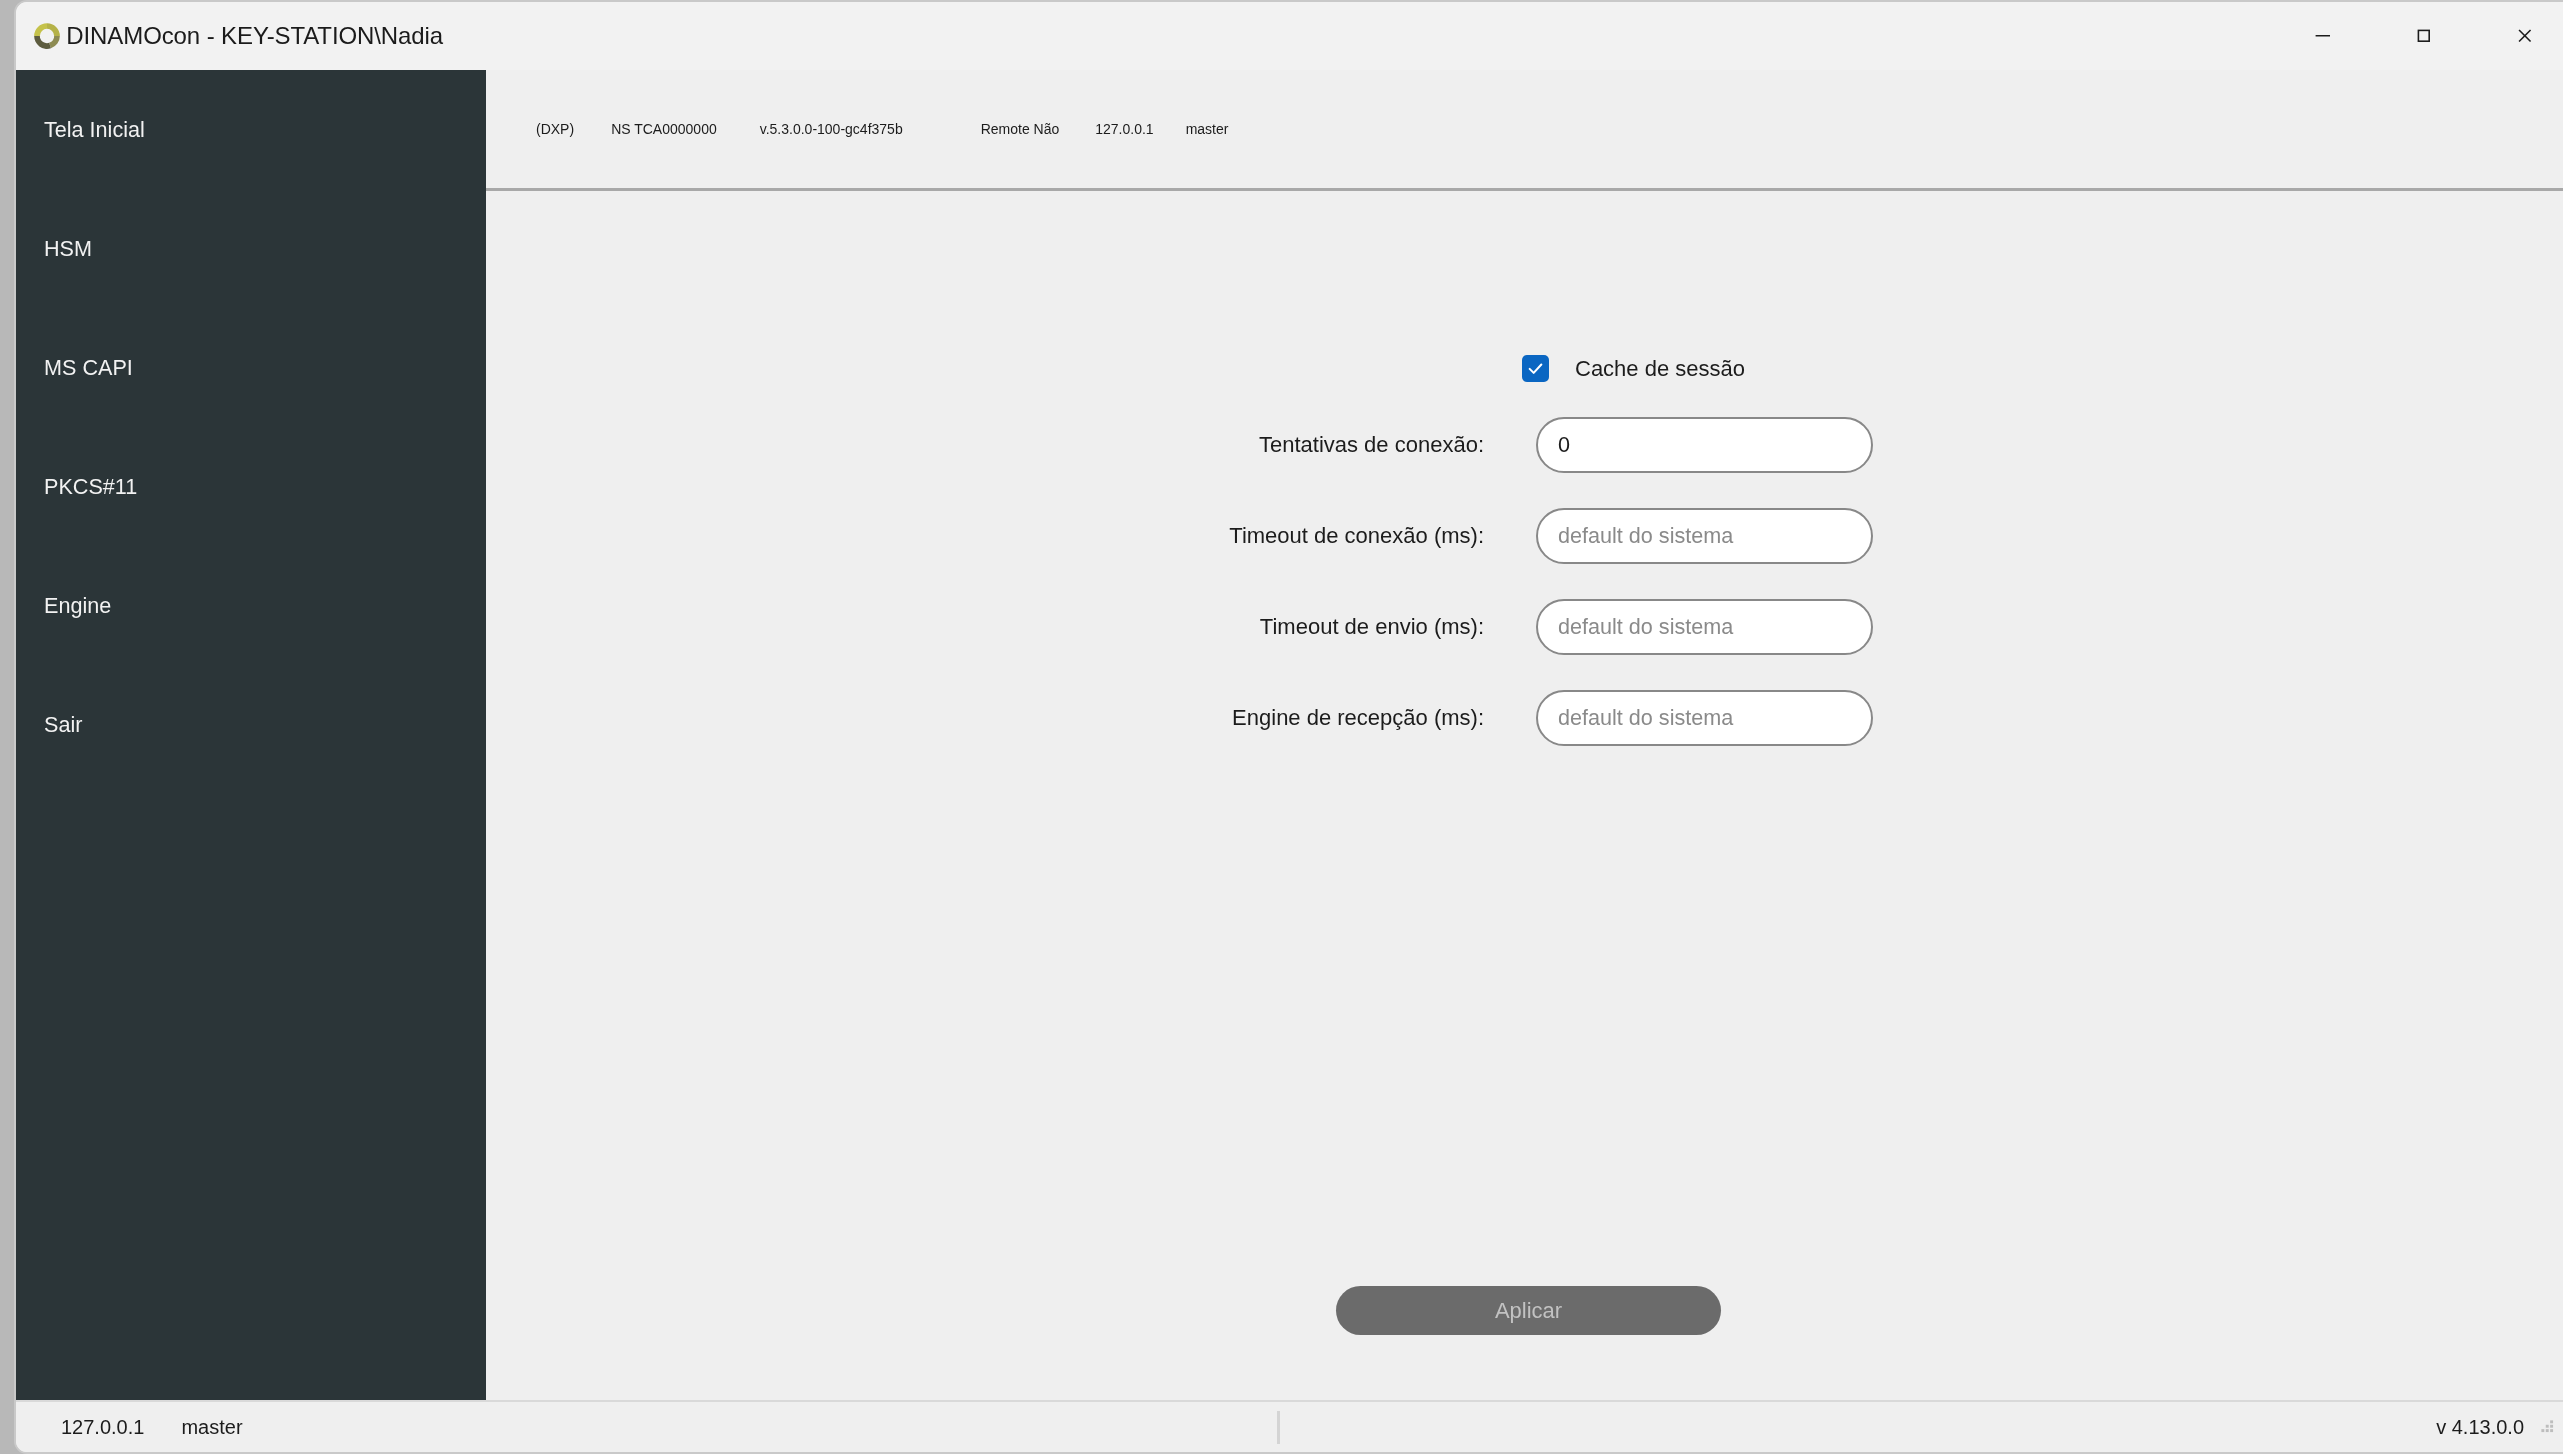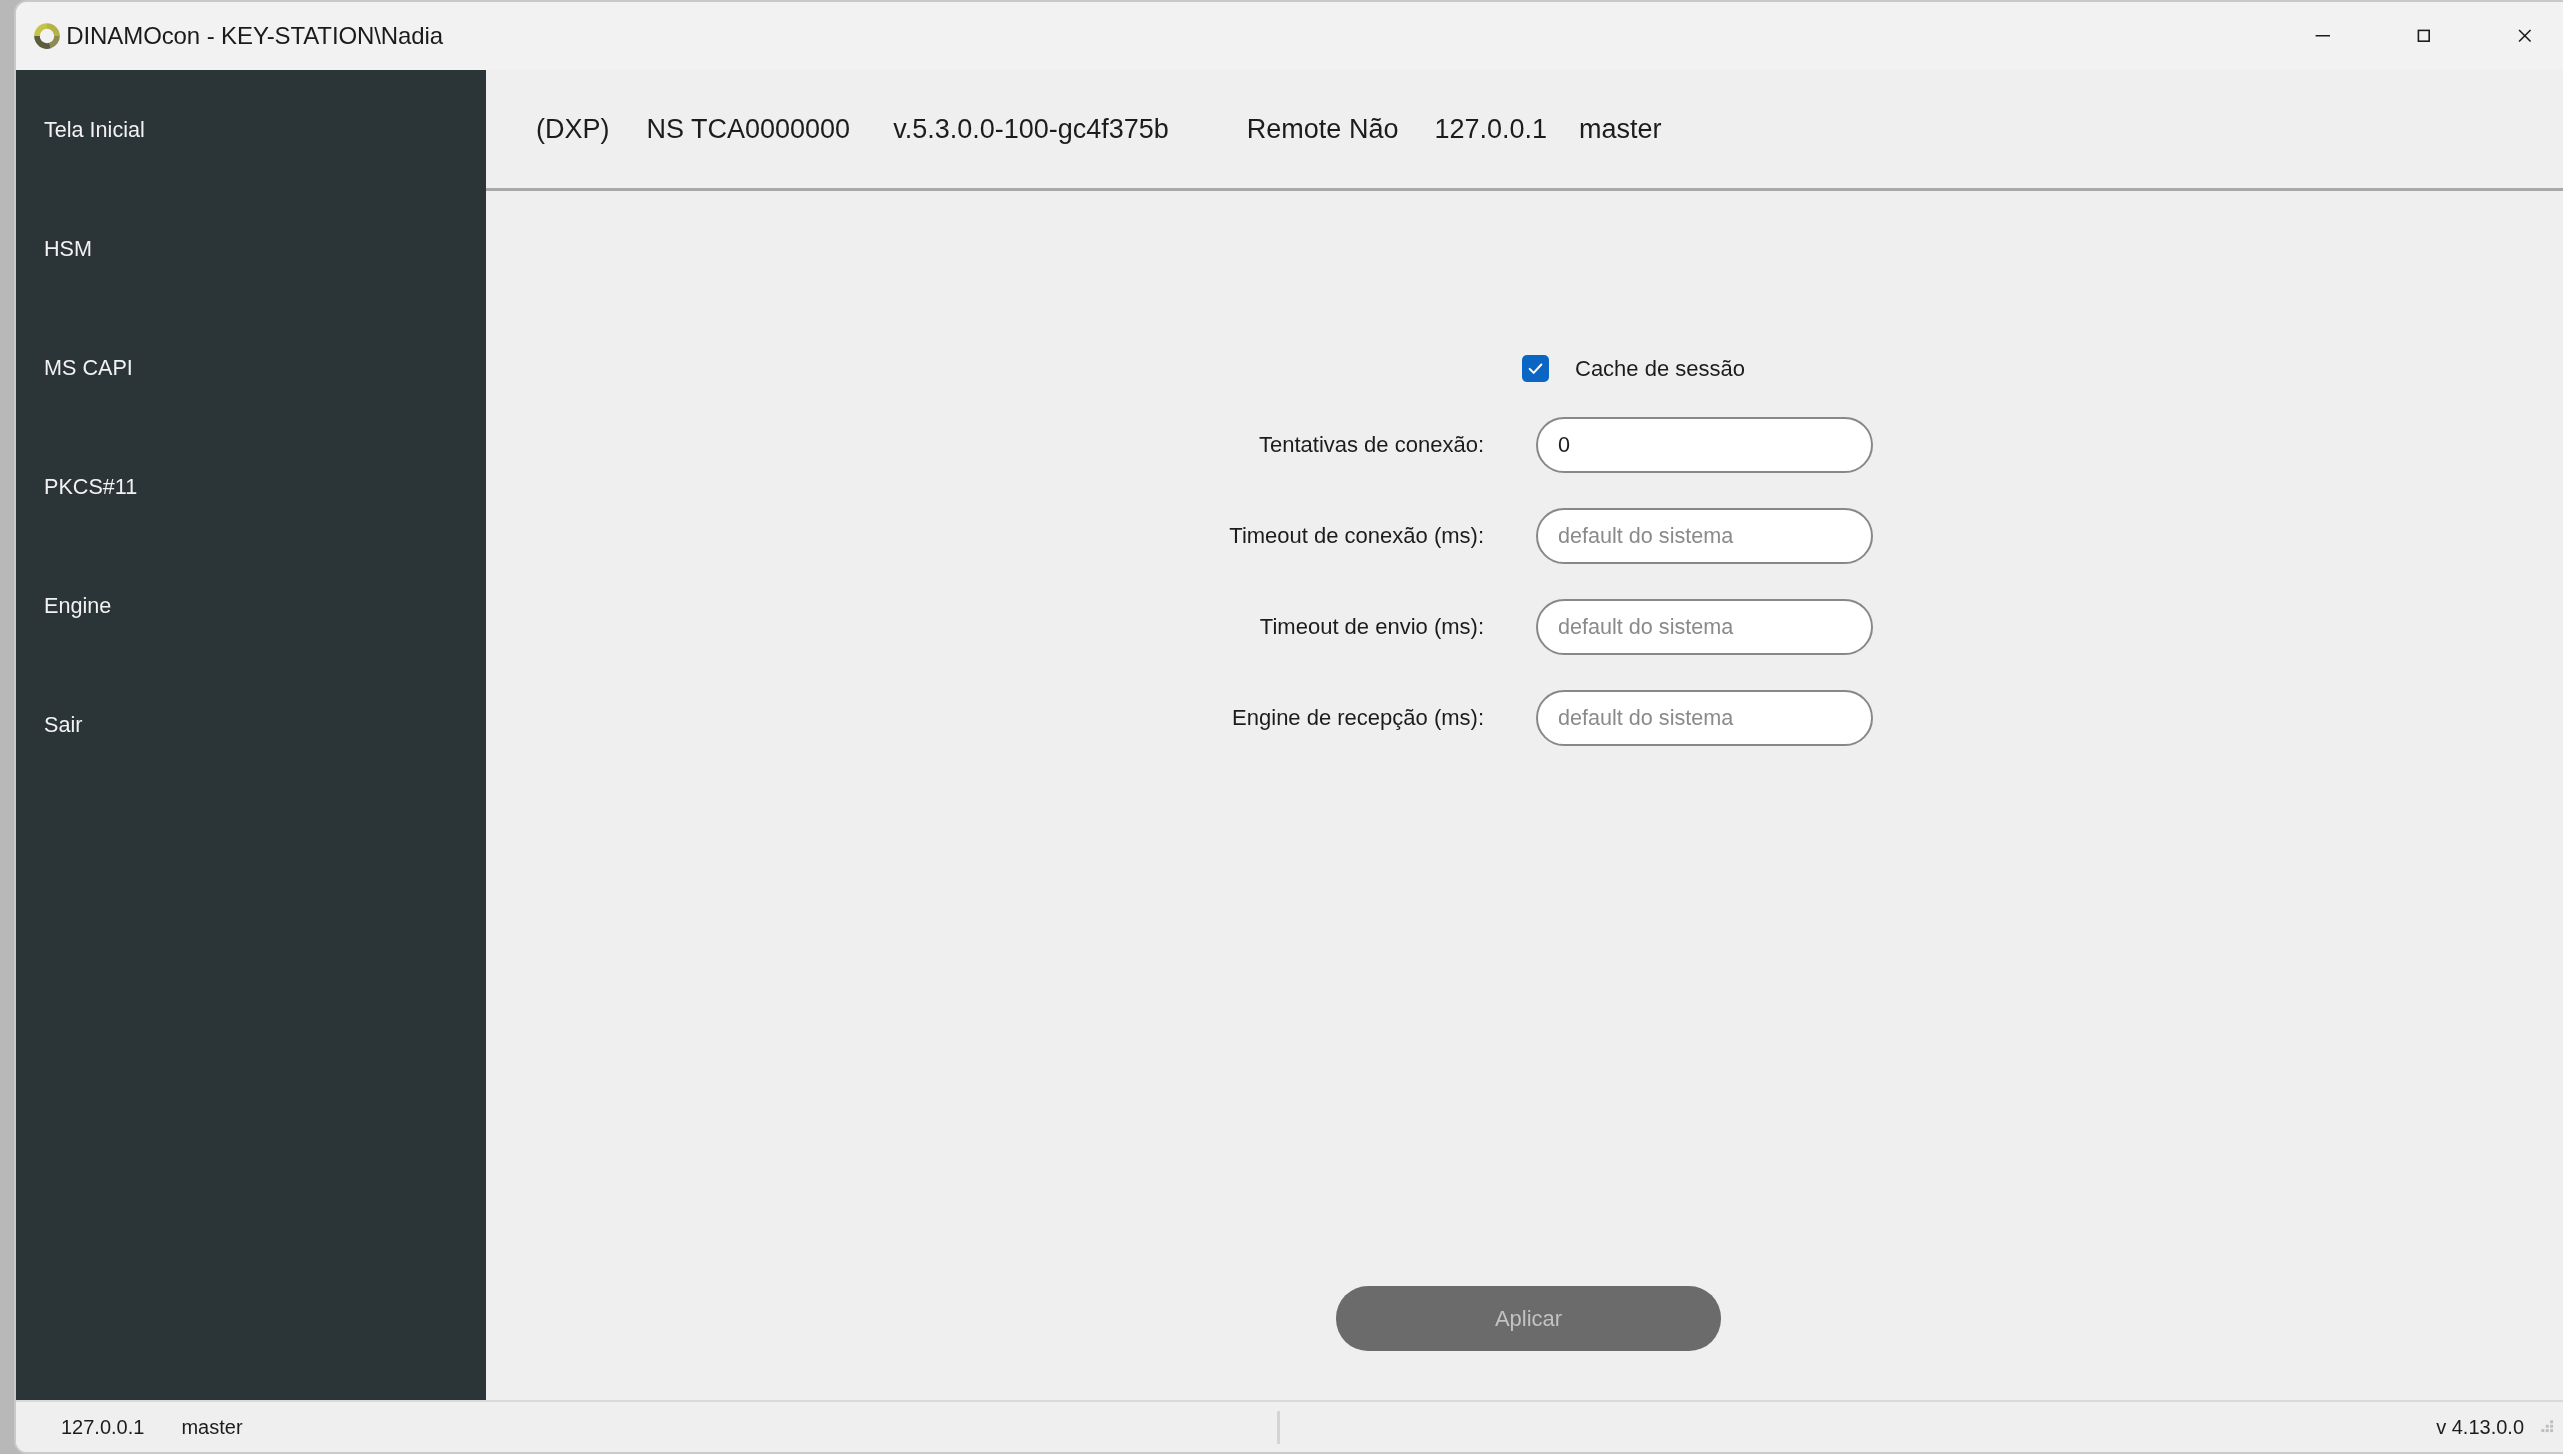--- a/index.html
+++ b/index.html
@@ -109,21 +109,21 @@
   .infobar {
     height: 121px;
     min-height: 121px;
     display: flex;
     align-items: center;
     padding-left: 50px;
     gap: 0;
     border-bottom: 3.6px solid #a8a8a8;
   }
   .infobar .chip {
-    font-size: 27px;
+    font-size: 14px;
     color: #1c1c1c;
     white-space: nowrap;
   }
   .gap-1 { width: 37px; }
   .gap-2 { width: 43px; }
   .gap-3 { width: 78px; }
   .gap-4 { width: 36px; }
   .gap-5 { width: 32px; }
 
   
@@ -194,21 +194,21 @@
   .apply-wrap {
     position: absolute;
     left: 0;
     top: 1095px;
     width: 100%;
     display: flex;
     padding-left: 850px;
   }
   .apply-btn {
     width: 385px;
-    height: 65px;
+    height: 49px;
     background: #6b6b6b;
     border: none;
     border-radius: 32px;
     color: #c2c2c2;
     font-size: 22px;
     font-family: "Liberation Sans", sans-serif;
   }
 
   
   .statusbar {

